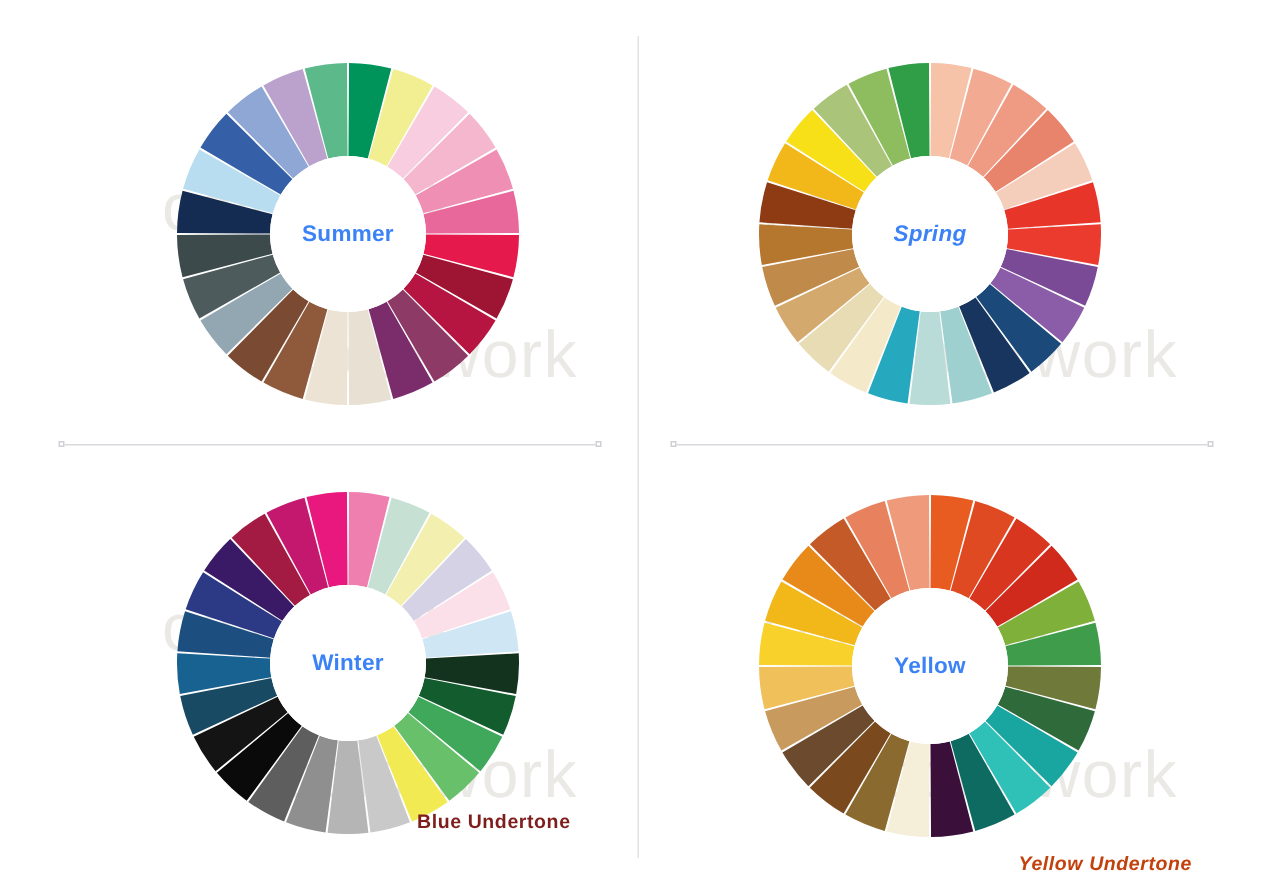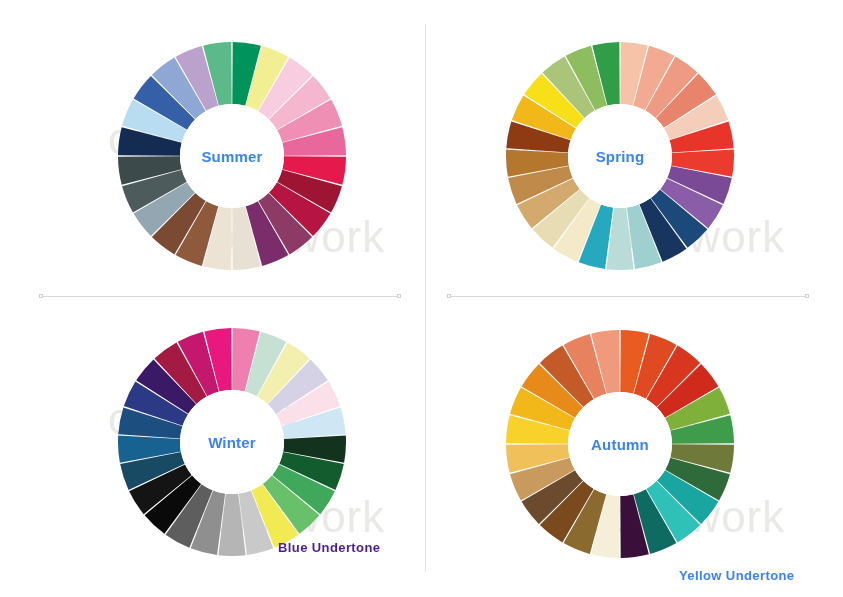--- a/index.html
+++ b/index.html
@@ -66,22 +66,22 @@
   #wheel-autumn{left:506px;top:330px;}
 
   
   .caption{
     position:absolute;
     font-size:13px;
     font-weight:600;
     letter-spacing:.4px;
     white-space:nowrap;
   }
-  #caption-blue{left:278px;top:540px;color:#4c1d95;}
-  #caption-yellow{left:679px;top:568px;color:#3b82f6;}
+  #caption-blue{left:278px;top:540px;color:#7f1d1d;}
+  #caption-yellow{left:679px;top:568px;color:#c2410c;font-style:italic;}
 </style>
 </head>
 <body>
 
 <div class="canvas">
 
   <div class="v-divider"></div>
 
   <div class="h-divider left">
     <span class="h-cap start"></span>
@@ -124,21 +124,21 @@
         <path d="M 0.0021269845194922254 113.30361795946263 A 114 114 0 0 1 3.7062733775672854 85.16783276033387 L 63.69058083889034 100.84848511874878 A 52 52 0 0 0 62.00097020346503 113.6823520516847 Z" fill="#142c52"></path>
         <path d="M 4.0667472470841375 83.82252596449602 A 114 114 0 0 1 14.926754970932649 57.60414803010436 L 68.8086952498991 88.27557629443356 A 52 52 0 0 0 63.85500751621382 100.23483640485783 Z" fill="#b8dcf0"></path>
         <path d="M 15.62313701147005 56.39797895441511 A 114 114 0 0 1 32.89891448675027 33.88374741307132 L 77.00652239746503 77.45574443403254 A 52 52 0 0 0 69.12634319821441 87.72539390903145 Z" fill="#3560a8"></path>
         <path d="M 33.883747413071305 32.8989144867503 A 114 114 0 0 1 56.39797895441508 15.623137011470064 L 87.72539390903144 69.12634319821441 A 52 52 0 0 0 77.45574443403252 77.00652239746505 Z" fill="#8fa7d4"></path>
         <path d="M 57.60414803010442 14.92675497093262 A 114 114 0 0 1 83.82252596449598 4.066747247084152 L 100.23483640485782 63.855007516213824 A 52 52 0 0 0 88.27557629443359 68.80869524989909 Z" fill="#bba2cc"></path>
         <path d="M 85.16783276033388 3.706273377567271 A 114 114 0 0 1 113.30361795946258 0.0021269845194922254 L 113.68235205168469 62.00097020346503 A 52 52 0 0 0 100.84848511874878 63.690580838890334 Z" fill="#5bb98a"></path>
         <circle cx="114" cy="114" r="52" fill="#ffffff"></circle>
       </svg>
     <div class="hub-label">Summer</div>
   </div>
-  <div class="wheel" id="wheel-spring" style="width: 228px; height: 228px;">
+  <div class="wheel" id="wheel-spring" style="width: 228px; height: 228px; font-style: italic;">
       <svg width="228" height="228" viewBox="0 0 228 228">
         <path d="M 114.69638204053734 0.0021269845194922254 A 114 114 0 0 1 141.6756142590764 3.410396621640757 L 126.62396439887696 63.55561951162561 A 52 52 0 0 0 114.31764794831528 62.00097020346503 Z" fill="#f6c3a8"></path>
         <path d="M 143.02462209543015 3.7567629638104876 A 114 114 0 0 1 168.30864993100306 13.767417759135029 L 138.77236663519437 68.27987476732474 A 52 52 0 0 0 127.23930130668744 63.71361117647496 Z" fill="#f2aa92"></path>
         <path d="M 169.52913839897397 14.438386972349662 A 114 114 0 0 1 191.5292733945219 30.42242066847426 L 149.36422996943105 75.87689363825142 A 52 52 0 0 0 139.3290806732162 68.58593089966826 Z" fill="#ef9a82"></path>
         <path d="M 192.54455471502473 31.375833289415354 A 114 114 0 0 1 209.87844747794074 52.328910264048695 L 157.73402867414842 85.86932748886431 A 52 52 0 0 0 149.8273407472043 76.31178360569822 Z" fill="#e8836c"></path>
         <path d="M 210.62472779166484 53.504859871336194 A 114 114 0 0 1 222.20322609005666 78.11042123813536 L 163.35585751476268 97.6293149507284 A 52 52 0 0 0 158.07443723830326 86.40572555534634 Z" fill="#f5cdbb"></path>
         <path d="M 222.63361386026372 79.43501859310322 A 114 114 0 0 1 227.72919806330532 106.14700643846763 L 165.87647630957787 110.41793276140629 A 52 52 0 0 0 163.5521747432782 98.23351725299446 Z" fill="#e8352a"></path>
         <path d="M 227.81665044353775 107.53702221777496 A 114 114 0 0 1 226.1091462555043 134.677024105561 L 165.13750530952825 123.43162503060677 A 52 52 0 0 0 165.91636686898215 111.05197504670437 Z" fill="#ea3b2e"></path>
         <path d="M 225.84816829108473 136.04511850567349 A 114 114 0 0 1 217.44486447987143 161.90782830332674 L 161.18537678029224 135.85269361204377 A 52 52 0 0 0 165.01846272926673 124.0556680903072 Z" fill="#7a4a97"></path>
         <path d="M 216.8518543761142 163.16803892158606 A 114 114 0 0 1 202.28076142536918 186.1284074561268 L 154.26841749227367 146.90067708525083 A 52 52 0 0 0 160.9148809434907 136.42752652563576 Z" fill="#8b5ca8"></path>
@@ -214,19 +214,19 @@
         <path d="M 14.926754970932663 170.39585196989566 A 114 114 0 0 1 4.066747247084152 144.17747403550402 L 63.855007516213824 127.76516359514218 A 52 52 0 0 0 68.8086952498991 139.72442370556644 Z" fill="#c99a5e"></path>
         <path d="M 3.7062733775672996 142.8321672396662 A 114 114 0 0 1 0.0021269845194922254 114.6963820405374 L 62.00097020346503 114.31764794831531 A 52 52 0 0 0 63.69058083889035 127.15151488125126 Z" fill="#f0c05a"></path>
         <path d="M 0.0021269845194922254 113.30361795946263 A 114 114 0 0 1 3.7062733775672854 85.16783276033387 L 63.69058083889034 100.84848511874878 A 52 52 0 0 0 62.00097020346503 113.6823520516847 Z" fill="#f8d22a"></path>
         <path d="M 4.0667472470841375 83.82252596449602 A 114 114 0 0 1 14.926754970932649 57.60414803010436 L 68.8086952498991 88.27557629443356 A 52 52 0 0 0 63.85500751621382 100.23483640485783 Z" fill="#f2b81a"></path>
         <path d="M 15.62313701147005 56.39797895441511 A 114 114 0 0 1 32.89891448675027 33.88374741307132 L 77.00652239746503 77.45574443403254 A 52 52 0 0 0 69.12634319821441 87.72539390903145 Z" fill="#e88a1a"></path>
         <path d="M 33.883747413071305 32.8989144867503 A 114 114 0 0 1 56.39797895441508 15.623137011470064 L 87.72539390903144 69.12634319821441 A 52 52 0 0 0 77.45574443403252 77.00652239746505 Z" fill="#c45a28"></path>
         <path d="M 57.60414803010442 14.92675497093262 A 114 114 0 0 1 83.82252596449598 4.066747247084152 L 100.23483640485782 63.855007516213824 A 52 52 0 0 0 88.27557629443359 68.80869524989909 Z" fill="#e8825e"></path>
         <path d="M 85.16783276033388 3.706273377567271 A 114 114 0 0 1 113.30361795946258 0.0021269845194922254 L 113.68235205168469 62.00097020346503 A 52 52 0 0 0 100.84848511874878 63.690580838890334 Z" fill="#ef9a7a"></path>
         <circle cx="114" cy="114" r="52" fill="#ffffff"></circle>
       </svg>
-    <div class="hub-label">Autumn</div>
+    <div class="hub-label">Yellow</div>
   </div>
 
   <div class="caption" id="caption-blue">Blue Undertone</div>
   <div class="caption" id="caption-yellow">Yellow Undertone</div>
 
 </div>
 
 </body></html>

